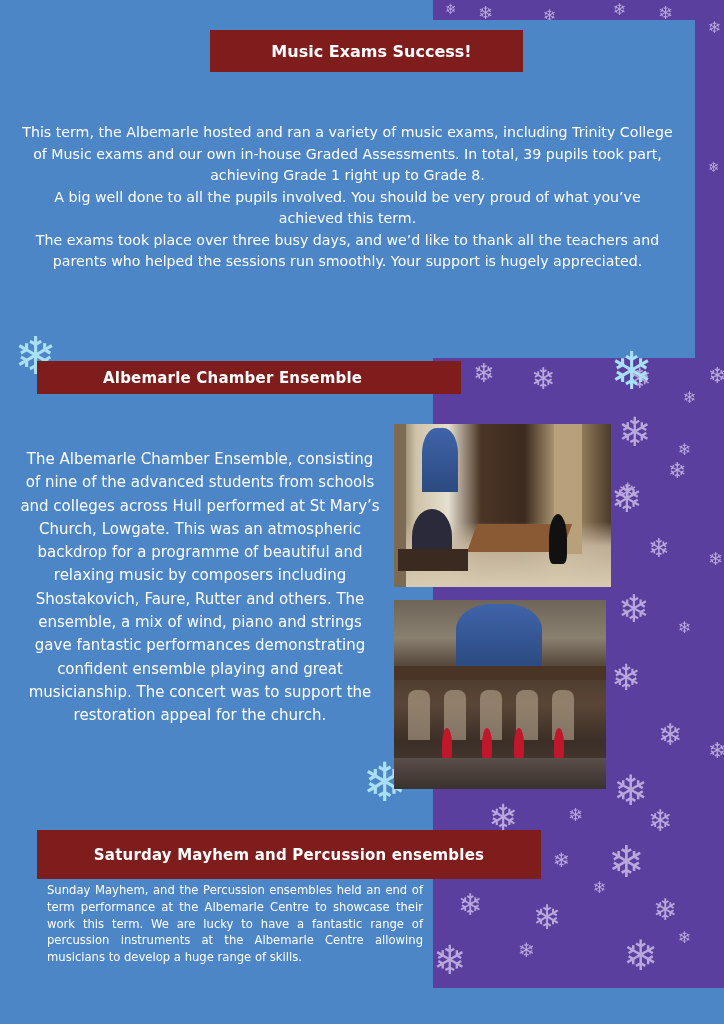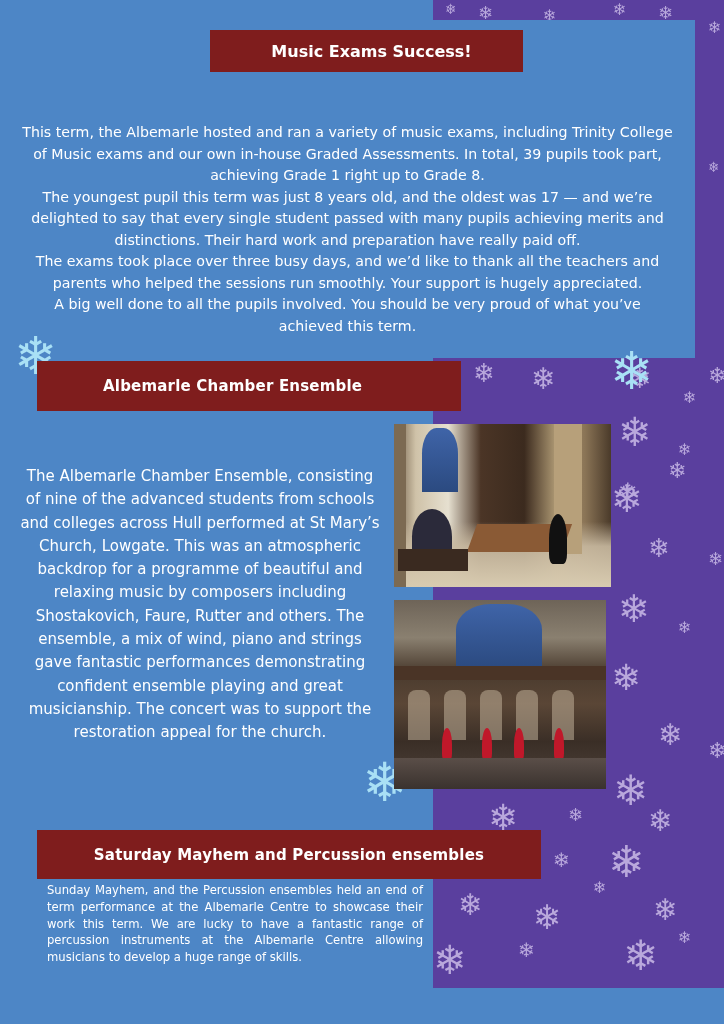--- a/index.html
+++ b/index.html
@@ -21,31 +21,31 @@
     .top-box {
       position: absolute; left: 0; top: 20px; width: 695px; height: 338px;
       background: #4d86c6;
     }
     .pink-header {
       position: absolute; background: #7f1d1d; color: #fff; font-weight: bold;
       display: flex; align-items: center;
       font-family: "DejaVu Sans", sans-serif;
     }
     .h-exams { left: 210px; top: 30px; width: 313px; height: 42px; font-size: 16px; justify-content: center; padding-left: 10px; box-sizing: border-box; }
-    .h-chamber { left: 37px; top: 361px; width: 424px; height: 50px; font-size: 15px; padding-left: 66px; box-sizing: border-box; letter-spacing: 0.2px; }
+    .h-chamber { left: 37px; top: 361px; width: 424px; height: 33px; font-size: 15px; padding-left: 66px; box-sizing: border-box; letter-spacing: 0.2px; }
     .h-monday { left: 37px; top: 830px; width: 504px; height: 49px; font-size: 15px; justify-content: center; box-sizing: border-box; letter-spacing: 0.2px; }
     .exams-text {
       position: absolute; left: 20px; top: 74px; width: 655px;
       text-align: center; font-size: 14.2px; line-height: 21.5px;
       font-family: "DejaVu Sans", sans-serif;
       margin-top: 48px;
     }
     .exams-text p { margin: 0; }
     .chamber-text {
-      position: absolute; left: 20px; top: 465px; width: 360px;
+      position: absolute; left: 20px; top: 448px; width: 360px;
       text-align: center; font-size: 15px; line-height: 23.3px;
       font-family: "DejaVu Sans", sans-serif;
     }
     .monday-text {
       position: absolute; left: 47px; top: 882px; width: 376px;
       text-align: justify; font-size: 11.6px; line-height: 16.8px;
       font-family: "DejaVu Sans", sans-serif;
     }
     .photo {
       position: absolute; overflow: hidden;
@@ -116,23 +116,22 @@
 </div>
 
 <div class="top-box"></div>
 
 <div class="pink-header h-exams">
   <span>Music Exams Success!</span>
 </div>
 
 <div class="exams-text">
   <p>This term, the Albemarle hosted and ran a variety of music exams, including Trinity College of Music exams and our own in-house Graded Assessments. In total, 39 pupils took part, achieving Grade 1 right up to Grade 8.</p>
-  <p>The youngest pupil this term was just 8 years old, and the oldest was 17 — and we’re delighted to say that every single student passed with many pupils achieving merits and distinctions. Their hard work and preparation have really paid off.</p>
+  <p>A big well done to all the pupils involved. You should be very proud of what you’ve achieved this term.</p>
   <p>The exams took place over three busy days, and we’d like to thank all the teachers and parents who helped the sessions run smoothly. Your support is hugely appreciated.</p>
-  <p>A big well done to all the pupils involved. You should be very proud of what you’ve achieved this term.</p>
 </div>
 
 <span class="flake light" style="left:14px;top:330px;font-size:52px;">❄</span>
 <span class="flake light" style="left:610px;top:345px;font-size:52px;">❄</span>
 <span class="flake light" style="left:362px;top:756px;font-size:54px;">❄</span>
 
 <div class="pink-header h-chamber">
   <span>Albemarle Chamber Ensemble</span>
 </div>
 

